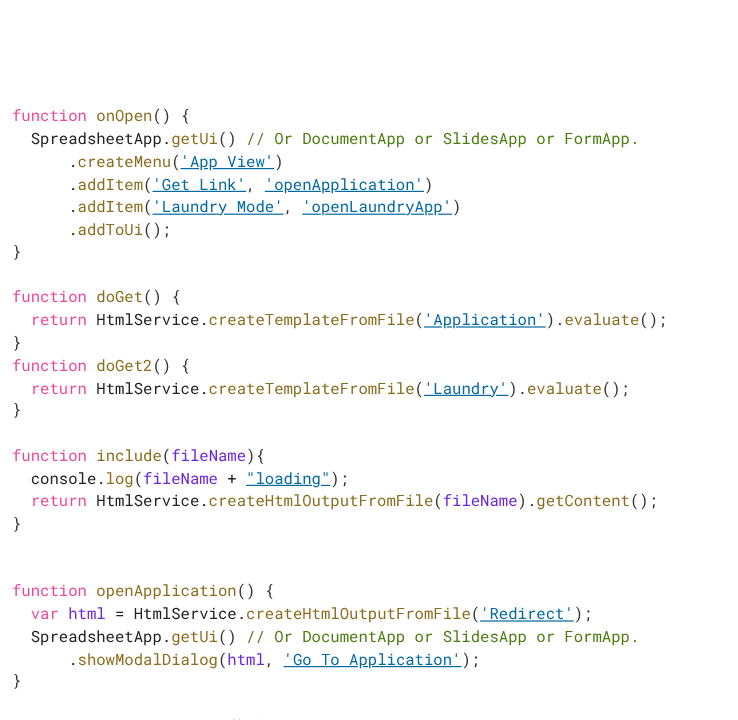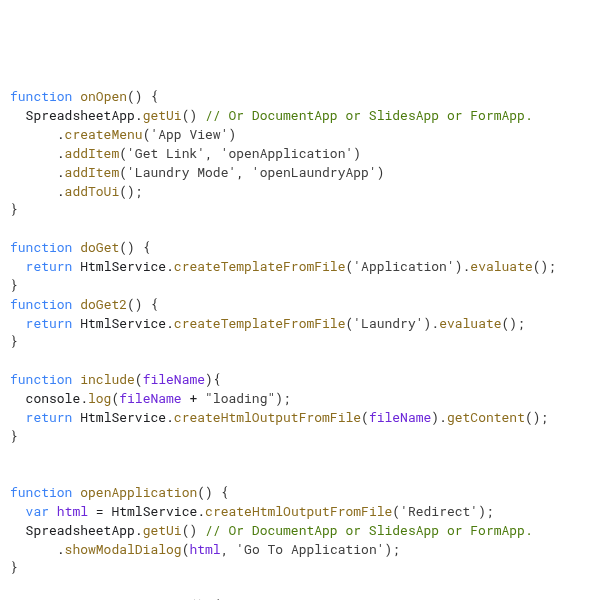--- a/index.html
+++ b/index.html
@@ -10,24 +10,24 @@
     font-size: 13px;
     line-height: 1.45;
     color: #202124;
     white-space: pre;
     width: 615px;
     box-sizing: border-box;
   }
   .code {
     display: block;
   }
-  .kw   { color: #3b82f6; }        
+  .kw   { color: #ec4899; }        
   .fn   { color: #8c6d1f; }        
   .pn   { color: #333333; }        
-  .str  { color: #404040; }        
+  .str  { color: #0369a1; text-decoration: underline; }        
   .cmt  { color: #4d7c0f; }        
   .param{ color: #6d28d9; }        
   .plain{ color: #202124; }
 </style>
 </head>
 <body>
 
 
 
 <div class="code" id="code-block"><div><span class="kw">function</span><span class="plain"> </span><span class="fn">onOpen</span><span class="pn">() {</span></div><div><span class="plain">  SpreadsheetApp.</span><span class="fn">getUi</span><span class="pn">() </span><span class="cmt">// Or DocumentApp or SlidesApp or FormApp.</span></div><div><span class="plain">      .</span><span class="fn">createMenu</span><span class="pn">(</span><span class="str">'App View'</span><span class="pn">)</span></div><div><span class="plain">      .</span><span class="fn">addItem</span><span class="pn">(</span><span class="str">'Get Link'</span><span class="pn">, </span><span class="str">'openApplication'</span><span class="pn">)</span></div><div><span class="plain">      .</span><span class="fn">addItem</span><span class="pn">(</span><span class="str">'Laundry Mode'</span><span class="pn">, </span><span class="str">'openLaundryApp'</span><span class="pn">)</span></div><div><span class="plain">      .</span><span class="fn">addToUi</span><span class="pn">();</span></div><div><span class="pn">}</span></div><div>&nbsp;</div><div><span class="kw">function</span><span class="plain"> </span><span class="fn">doGet</span><span class="pn">() {</span></div><div><span class="plain">  </span><span class="kw">return</span><span class="plain"> HtmlService.</span><span class="fn">createTemplateFromFile</span><span class="pn">(</span><span class="str">'Application'</span><span class="pn">).</span><span class="fn">evaluate</span><span class="pn">();</span></div><div><span class="pn">}</span></div><div><span class="kw">function</span><span class="plain"> </span><span class="fn">doGet2</span><span class="pn">() {</span></div><div><span class="plain">  </span><span class="kw">return</span><span class="plain"> HtmlService.</span><span class="fn">createTemplateFromFile</span><span class="pn">(</span><span class="str">'Laundry'</span><span class="pn">).</span><span class="fn">evaluate</span><span class="pn">();</span></div><div><span class="pn">}</span></div><div>&nbsp;</div><div><span class="kw">function</span><span class="plain"> </span><span class="fn">include</span><span class="pn">(</span><span class="param">fileName</span><span class="pn">){</span></div><div><span class="plain">  console.</span><span class="fn">log</span><span class="pn">(</span><span class="param">fileName</span><span class="plain"> + </span><span class="str">"loading"</span><span class="pn">);</span></div><div><span class="plain">  </span><span class="kw">return</span><span class="plain"> HtmlService.</span><span class="fn">createHtmlOutputFromFile</span><span class="pn">(</span><span class="param">fileName</span><span class="pn">).</span><span class="fn">getContent</span><span class="pn">();</span></div><div><span class="pn">}</span></div><div>&nbsp;</div><div>&nbsp;</div><div><span class="kw">function</span><span class="plain"> </span><span class="fn">openApplication</span><span class="pn">() {</span></div><div><span class="plain">  </span><span class="kw">var</span><span class="plain"> </span><span class="param">html</span><span class="plain"> = HtmlService.</span><span class="fn">createHtmlOutputFromFile</span><span class="pn">(</span><span class="str">'Redirect'</span><span class="pn">);</span></div><div><span class="plain">  SpreadsheetApp.</span><span class="fn">getUi</span><span class="pn">() </span><span class="cmt">// Or DocumentApp or SlidesApp or FormApp.</span></div><div><span class="plain">      .</span><span class="fn">showModalDialog</span><span class="pn">(</span><span class="param">html</span><span class="pn">, </span><span class="str">'Go To Application'</span><span class="pn">);</span></div><div><span class="pn">}</span></div><div>&nbsp;</div><div><span class="kw">function</span><span class="plain"> </span><span class="fn">openLaundryApp</span><span class="pn">() {</span></div></div>

